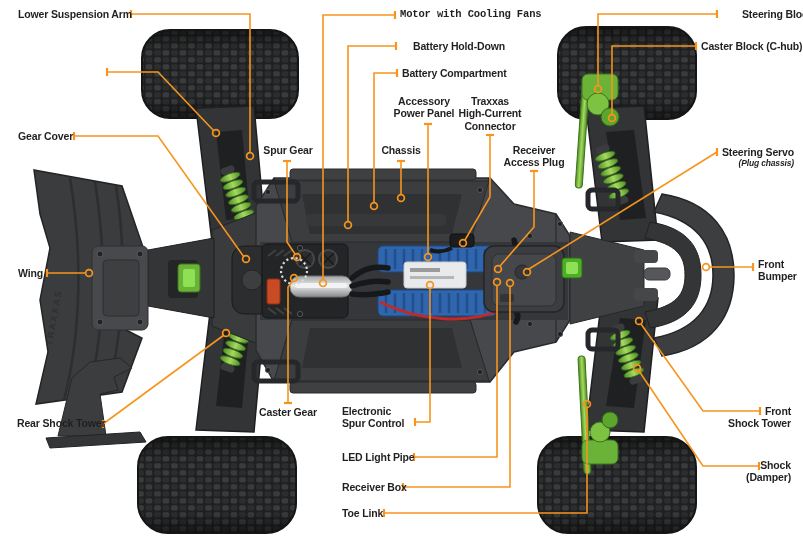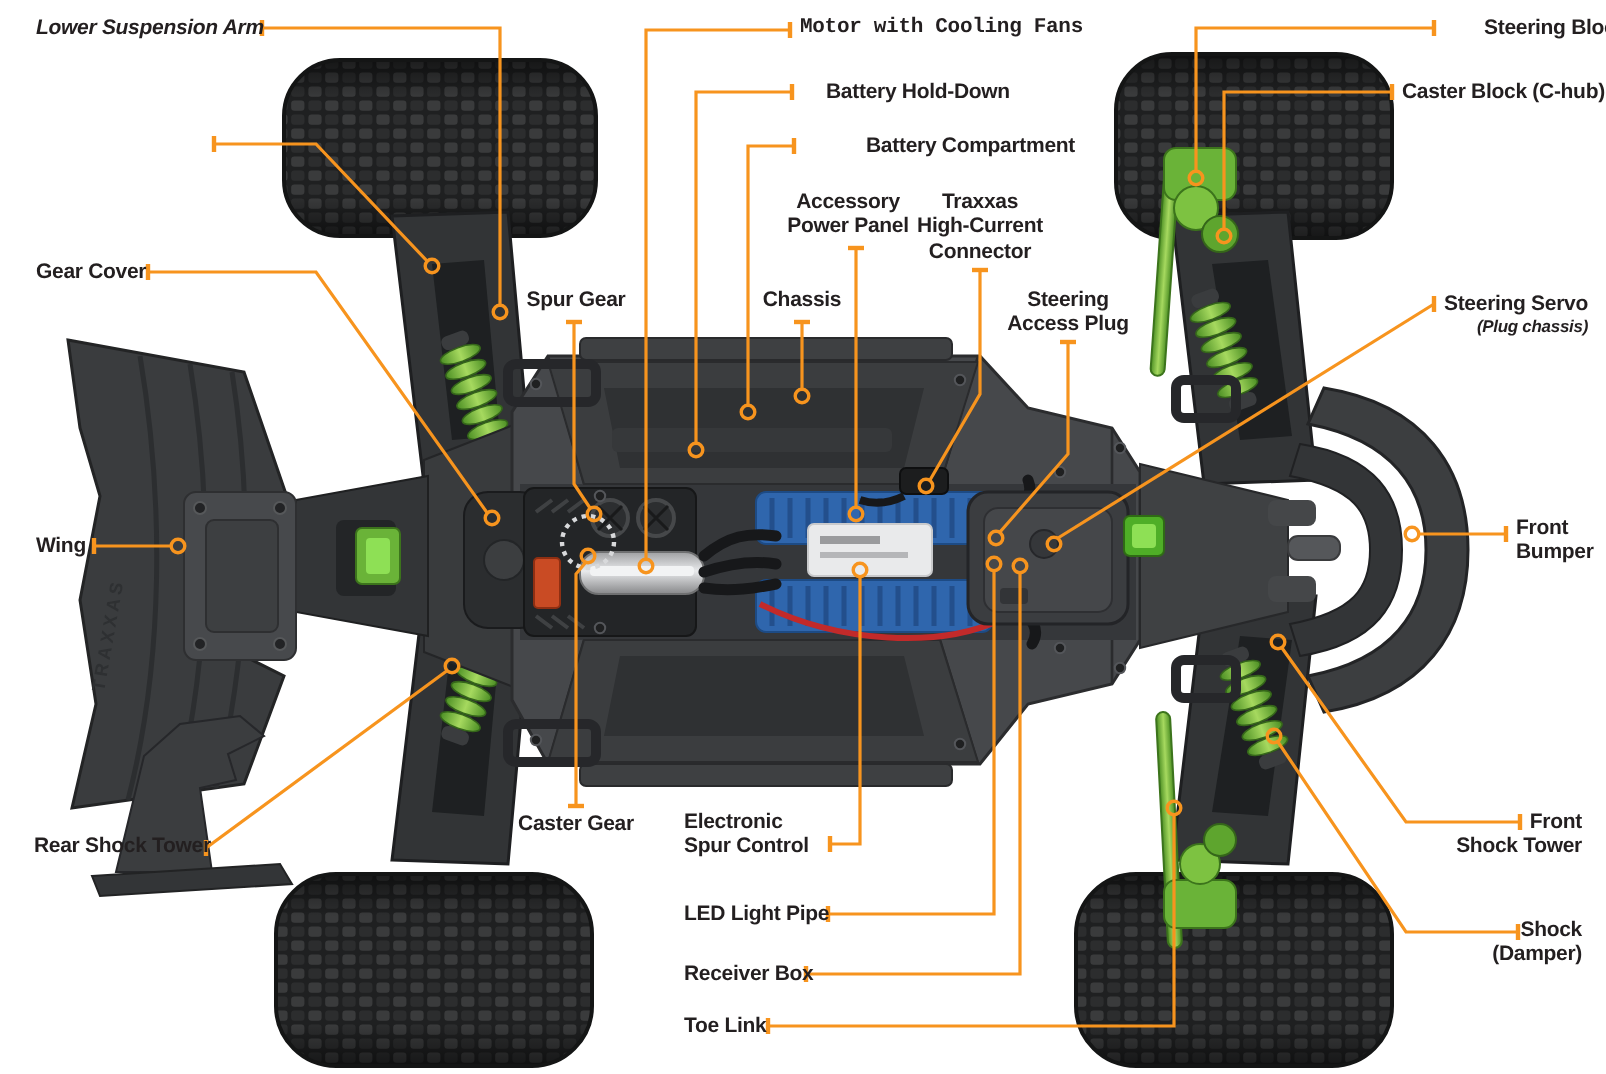--- a/index.html
+++ b/index.html
@@ -301,58 +301,58 @@
       <circle cx="510" cy="283" r="3.4" class="dot"></circle>
       <polyline points="384,513 587,513 587,408"></polyline>
       <line x1="384" y1="509" x2="384" y2="517" class="tick"></line>
       <circle cx="587" cy="404" r="3.4" class="dot"></circle>
       <polyline points="288,403 288,287 293,281"></polyline>
       <line x1="284" y1="403" x2="292" y2="403" class="tick"></line>
       <circle cx="294" cy="278" r="3.4" class="dot"></circle>
     </svg>
 
   <div class="labels">
-      <div class="callout" style="left: 18px; top: 8px; text-align: right; font-style: italic;">
+      <div class="callout" style="left: 18px; top: 8px; text-align: right;">
         <div>Lower Suspension Arm</div>
       </div>
       <div class="callout" style="left: 18px; top: 130px; text-align: left;">
         <div>Gear Cover</div>
       </div>
       <div class="callout" style="left: 18px; top: 267px; text-align: left;">
         <div>Wing</div>
       </div>
       <div class="callout" style="left: 17px; top: 417px; text-align: left;">
         <div>Rear Shock Tower</div>
       </div>
       <div class="callout" style="left: 253px; top: 144px; width: 70px; text-align: center;">
         <div>Spur Gear</div>
       </div>
       <div class="callout" style="left: 400px; top: 8px; text-align: left; font-family: Liberation Mono, monospace;">
         <div>Motor with Cooling Fans</div>
       </div>
       <div class="callout" style="left: 413px; top: 40px; text-align: left;">
         <div>Battery Hold-Down</div>
       </div>
-      <div class="callout" style="left: 402px; top: 67px; text-align: left; margin-left: 31px;">
+      <div class="callout" style="left: 402px; top: 67px; text-align: left;">
         <div>Battery Compartment</div>
       </div>
       <div class="callout" style="left: 389px; top: 95px; width: 70px; text-align: center;">
         <div>Accessory</div>
         <div>Power Panel</div>
       </div>
       <div class="callout" style="left: 455px; top: 95px; width: 70px; text-align: center;">
         <div>Traxxas</div>
         <div>High-Current</div>
         <div>Connector</div>
       </div>
       <div class="callout" style="left: 371px; top: 144px; width: 60px; text-align: center;">
         <div>Chassis</div>
       </div>
       <div class="callout" style="left: 499px; top: 144px; width: 70px; text-align: center;">
-        <div>Steering</div>
+        <div>Receiver</div>
         <div>Access Plug</div>
       </div>
       <div class="callout" style="left: 722px; top: 8px; text-align: left; padding-left: 20px;">
         <div>Steering Block</div>
       </div>
       <div class="callout" style="left: 701px; top: 40px; text-align: left;">
         <div>Caster Block (C-hub)</div>
       </div>
       <div class="callout" style="right: 9px; top: 146px; text-align: right;">
         <div>Steering Servo</div>

